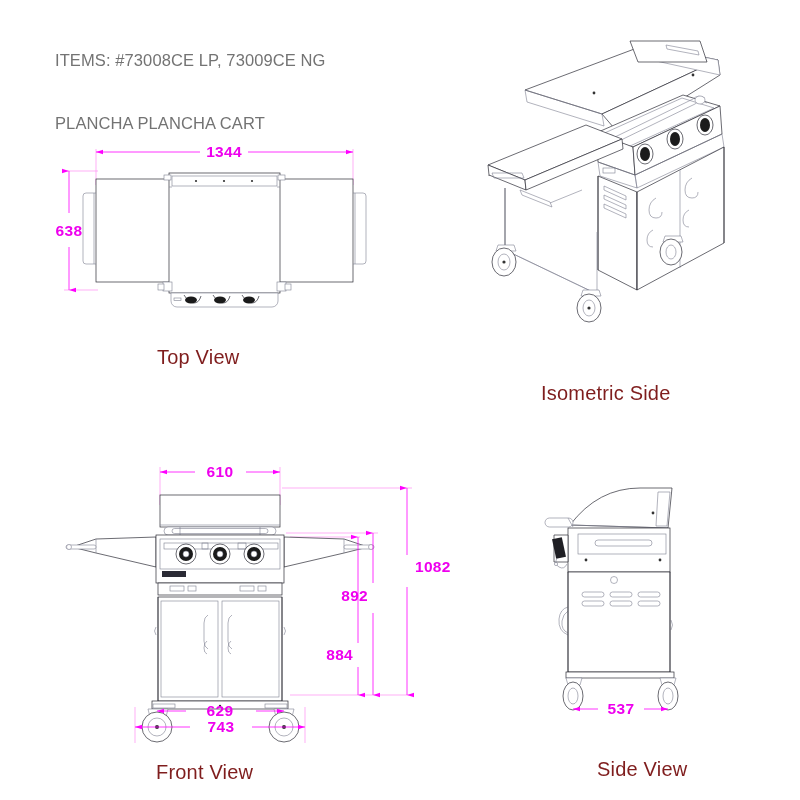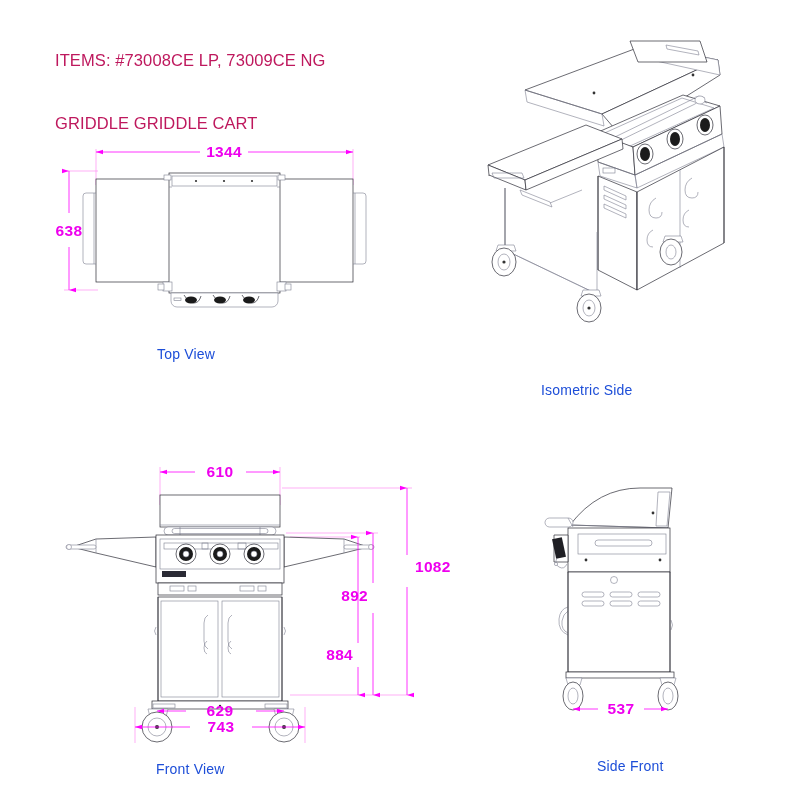--- a/index.html
+++ b/index.html
@@ -19,28 +19,28 @@
     left: 0; top: 0;
     width: 800px;
     height: 800px;
   }
   .title-block {
     position: absolute;
     left: 55px;
     top: 8px;
     font-size: 16.5px;
     line-height: 21px;
-    color: #be185d;
+    color: #737373;
     letter-spacing: 0.1px;
     white-space: pre;
   }
   .view-label {
     position: absolute;
-    font-size: 14px;
-    color: #1d4ed8;
+    font-size: 20px;
+    color: #7f1d1d;
     letter-spacing: 0.2px;
     white-space: nowrap;
   }
   #label-top    { left: 157px; top: 346px; }
   #label-iso    { left: 541px; top: 382px; }
   #label-front  { left: 156px; top: 761px; }
   #label-side   { left: 597px; top: 758px; }
 
   svg { display: block; }
   .ln   { fill: none; stroke: #2b2b35; stroke-width: 0.7; }
@@ -58,21 +58,21 @@
     letter-spacing: 0.3px;
   }
 </style>
 </head>
 <body>
 
 <div id="sheet">
 
   <div class="title-block">
     <div>ITEMS: #73008CE LP, 73009CE NG</div>
-    <div>GRIDDLE GRIDDLE CART</div>
+    <div>PLANCHA PLANCHA CART</div>
   </div>
 
   <svg id="svg-top" style="position:absolute;left:50px;top:135px;" width="330" height="200">
     <defs>
       <marker id="ar-r" markerWidth="9" markerHeight="7" refX="9" refY="3.5" orient="auto">
         <polygon class="dim-arrow" points="0,0.6 9,3.5 0,6.4"></polygon>
       </marker>
       <marker id="ar-l" markerWidth="9" markerHeight="7" refX="0" refY="3.5" orient="auto">
         <polygon class="dim-arrow" points="9,0.6 0,3.5 9,6.4"></polygon>
       </marker>
@@ -478,15 +478,15 @@
       <ellipse cx="128" cy="216" rx="5" ry="8" class="ln-l"></ellipse>
     </g>
 
     <g>
       <line class="dim" x1="33" y1="229" x2="58" y2="229" marker-start="url(#ar-l)"></line>
       <line class="dim" x1="104" y1="229" x2="128" y2="229" marker-end="url(#ar-r)"></line>
       <text class="dimtext" x="81" y="234" text-anchor="middle">537</text>
     </g>
   </svg>
 
-  <div class="view-label" id="label-side">Side Front</div>
+  <div class="view-label" id="label-side">Side View</div>
 
 </div>
 
 </body></html>

